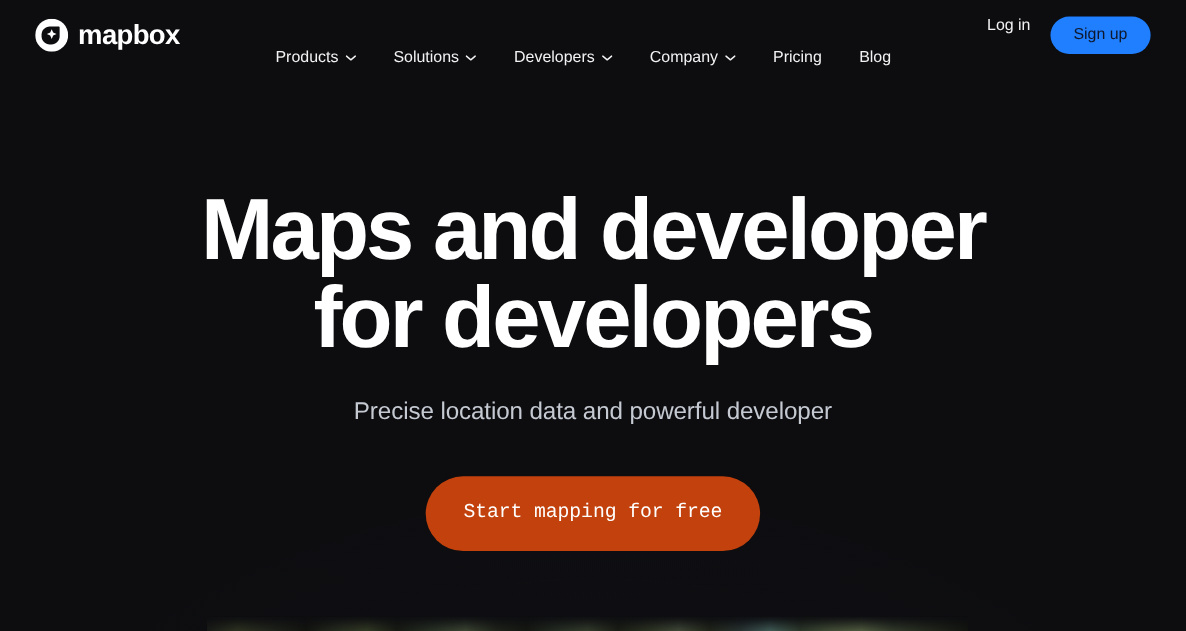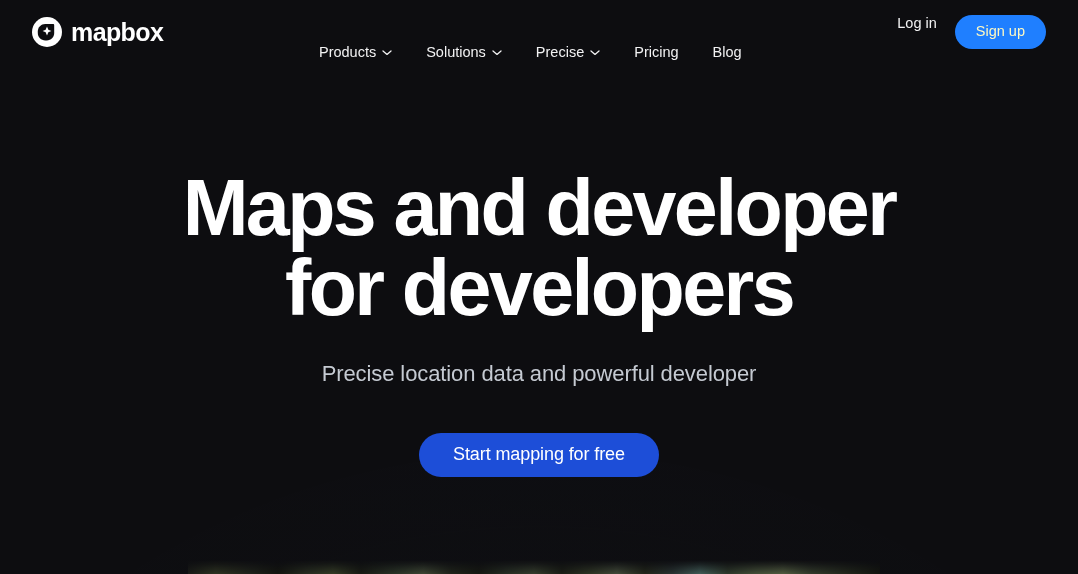--- a/index.html
+++ b/index.html
@@ -170,21 +170,21 @@
   .login-link {
     font-size: 14.5px;
     color: #f2f2f3;
     text-decoration: none;
     white-space: nowrap;
     cursor: pointer;
   }
 
   .signup-btn {
     background: #1f7fff;
-    color: #fef9c3;
+    color: #0f172a;
     border: none;
     border-radius: 999px;
     font-family: inherit;
     font-size: 14.5px;
     font-weight: 500;
     padding: 9px 21px;
     cursor: pointer;
     white-space: nowrap;
     line-height: 1.1;
   }
@@ -218,28 +218,28 @@
 
   .hero-sub .line { display: block; }
 
   .cta-wrap {
     margin-top: 41px;
     display: flex;
     justify-content: center;
   }
 
   .cta-btn {
-    background: #1d4ed8;
+    background: #c2410c;
     color: #ffffff;
     border: none;
     border-radius: 999px;
-    font-family: Liberation Sans, sans-serif;
+    font-family: Liberation Mono, monospace;
     font-size: 18px;
     font-weight: 500;
-    padding: 12px 34px;
+    padding: 24px 34px;
     cursor: pointer;
     line-height: 1.1;
     letter-spacing: -0.1px;
   }
 </style>
 </head>
 <body>
 
 <div class="hero-bg">
   <div class="dome"></div>
@@ -274,31 +274,39 @@
 
     <a class="nav-item" href="#">
       <span>Solutions</span>
       <span>
         <svg class="chev" viewBox="0 0 10 6" aria-hidden="true">
           <path d="M1 1l4 3.4L9 1" fill="none" stroke="#f2f2f3" stroke-width="1.3" stroke-linecap="round" stroke-linejoin="round"></path>
         </svg>
       </span>
     </a>
 
-
-    <a class="nav-item" href="#">
-      <span>Precise</span>
+    <a class="nav-item" href="#">
+      <span>Developers</span>
       <span>
         <svg class="chev" viewBox="0 0 10 6" aria-hidden="true">
           <path d="M1 1l4 3.4L9 1" fill="none" stroke="#f2f2f3" stroke-width="1.3" stroke-linecap="round" stroke-linejoin="round"></path>
         </svg>
       </span>
     </a>
 
     <a class="nav-item" href="#">
+      <span>Company</span>
+      <span>
+        <svg class="chev" viewBox="0 0 10 6" aria-hidden="true">
+          <path d="M1 1l4 3.4L9 1" fill="none" stroke="#f2f2f3" stroke-width="1.3" stroke-linecap="round" stroke-linejoin="round"></path>
+        </svg>
+      </span>
+    </a>
+
+    <a class="nav-item" href="#">
       <span>Pricing</span>
     </a>
 
     <a class="nav-item" href="#">
       <span>Blog</span>
     </a>
 
   </div>
 
   <div class="nav-right">

